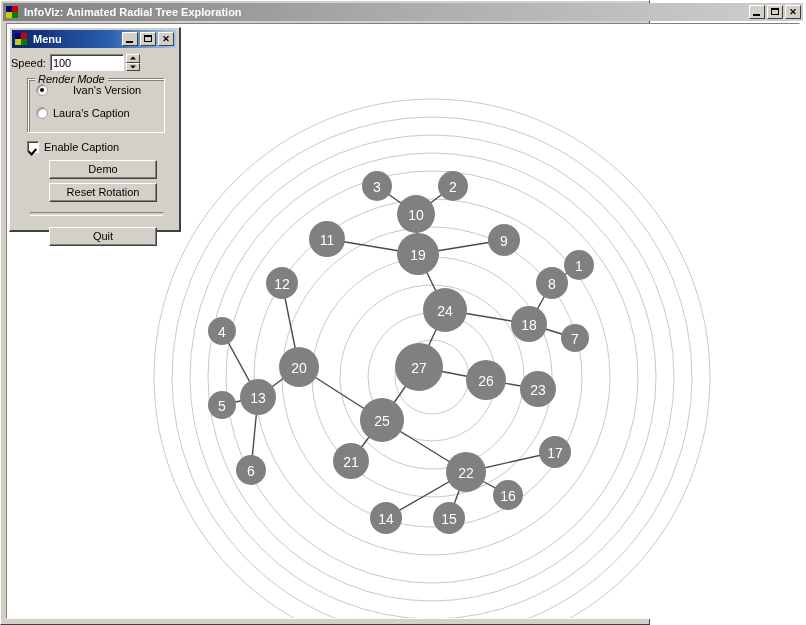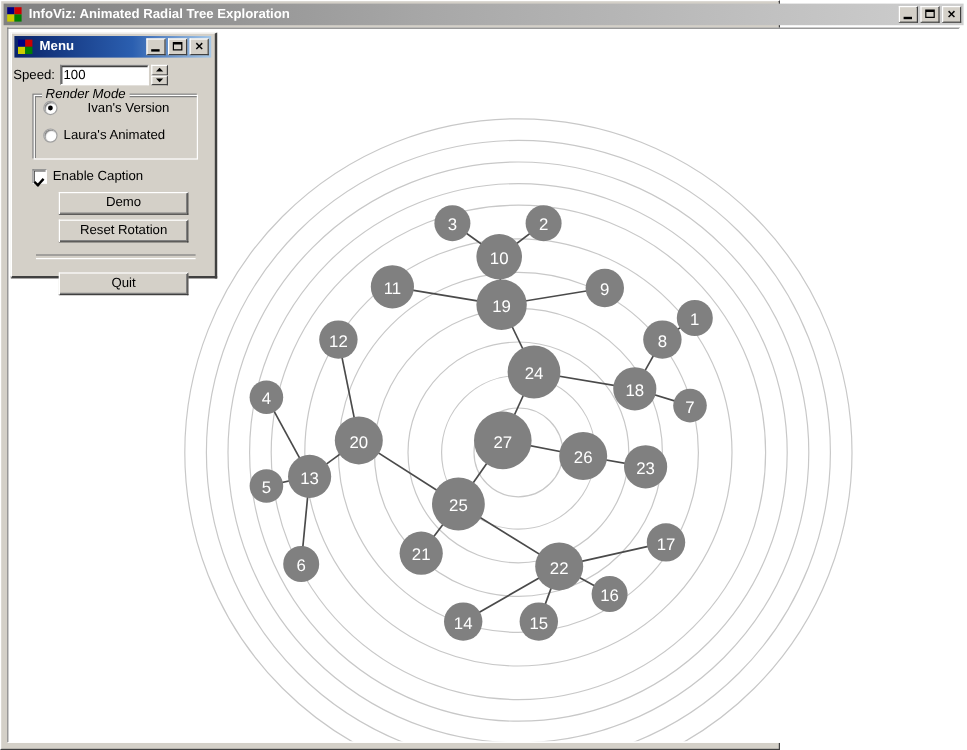--- a/index.html
+++ b/index.html
@@ -523,21 +523,21 @@
       </div>
 
       <div class="groupbox">
         <span class="groupbox-title">Render Mode</span>
         <div class="radio-row r1">
           <span class="radio checked"></span>
           <span>Ivan's Version</span>
         </div>
         <div class="radio-row r2">
           <span class="radio"></span>
-          <span>Laura's Animated</span>
+          <span>Laura's Caption</span>
         </div>
       </div>
 
       <div class="check-row">
         <span class="checkbox checked"></span>
         <span>Enable Caption</span>
       </div>
 
       <button class="dlg-btn" id="demo-button">Demo</button>
       <button class="dlg-btn" id="reset-rotation-button">Reset Rotation</button>

